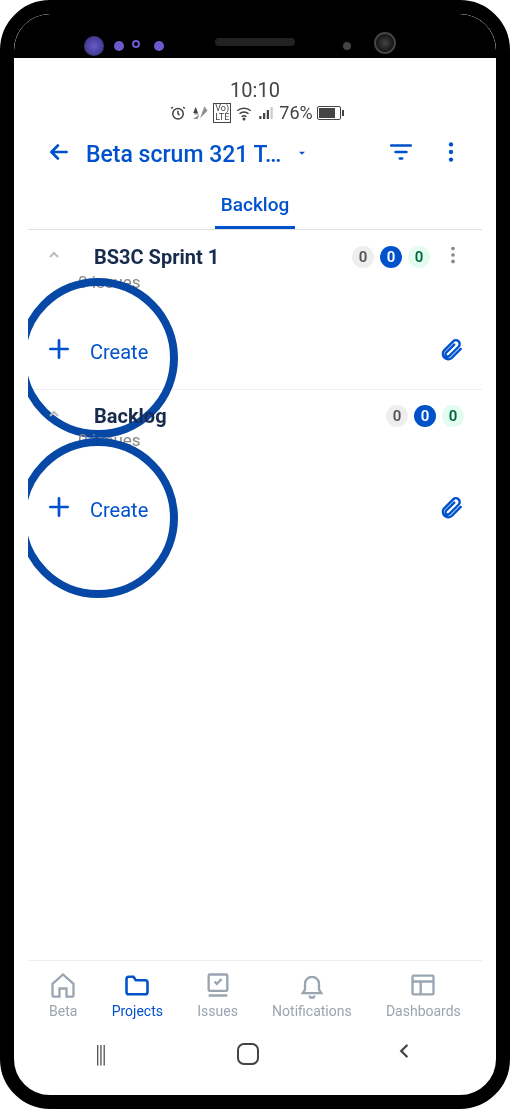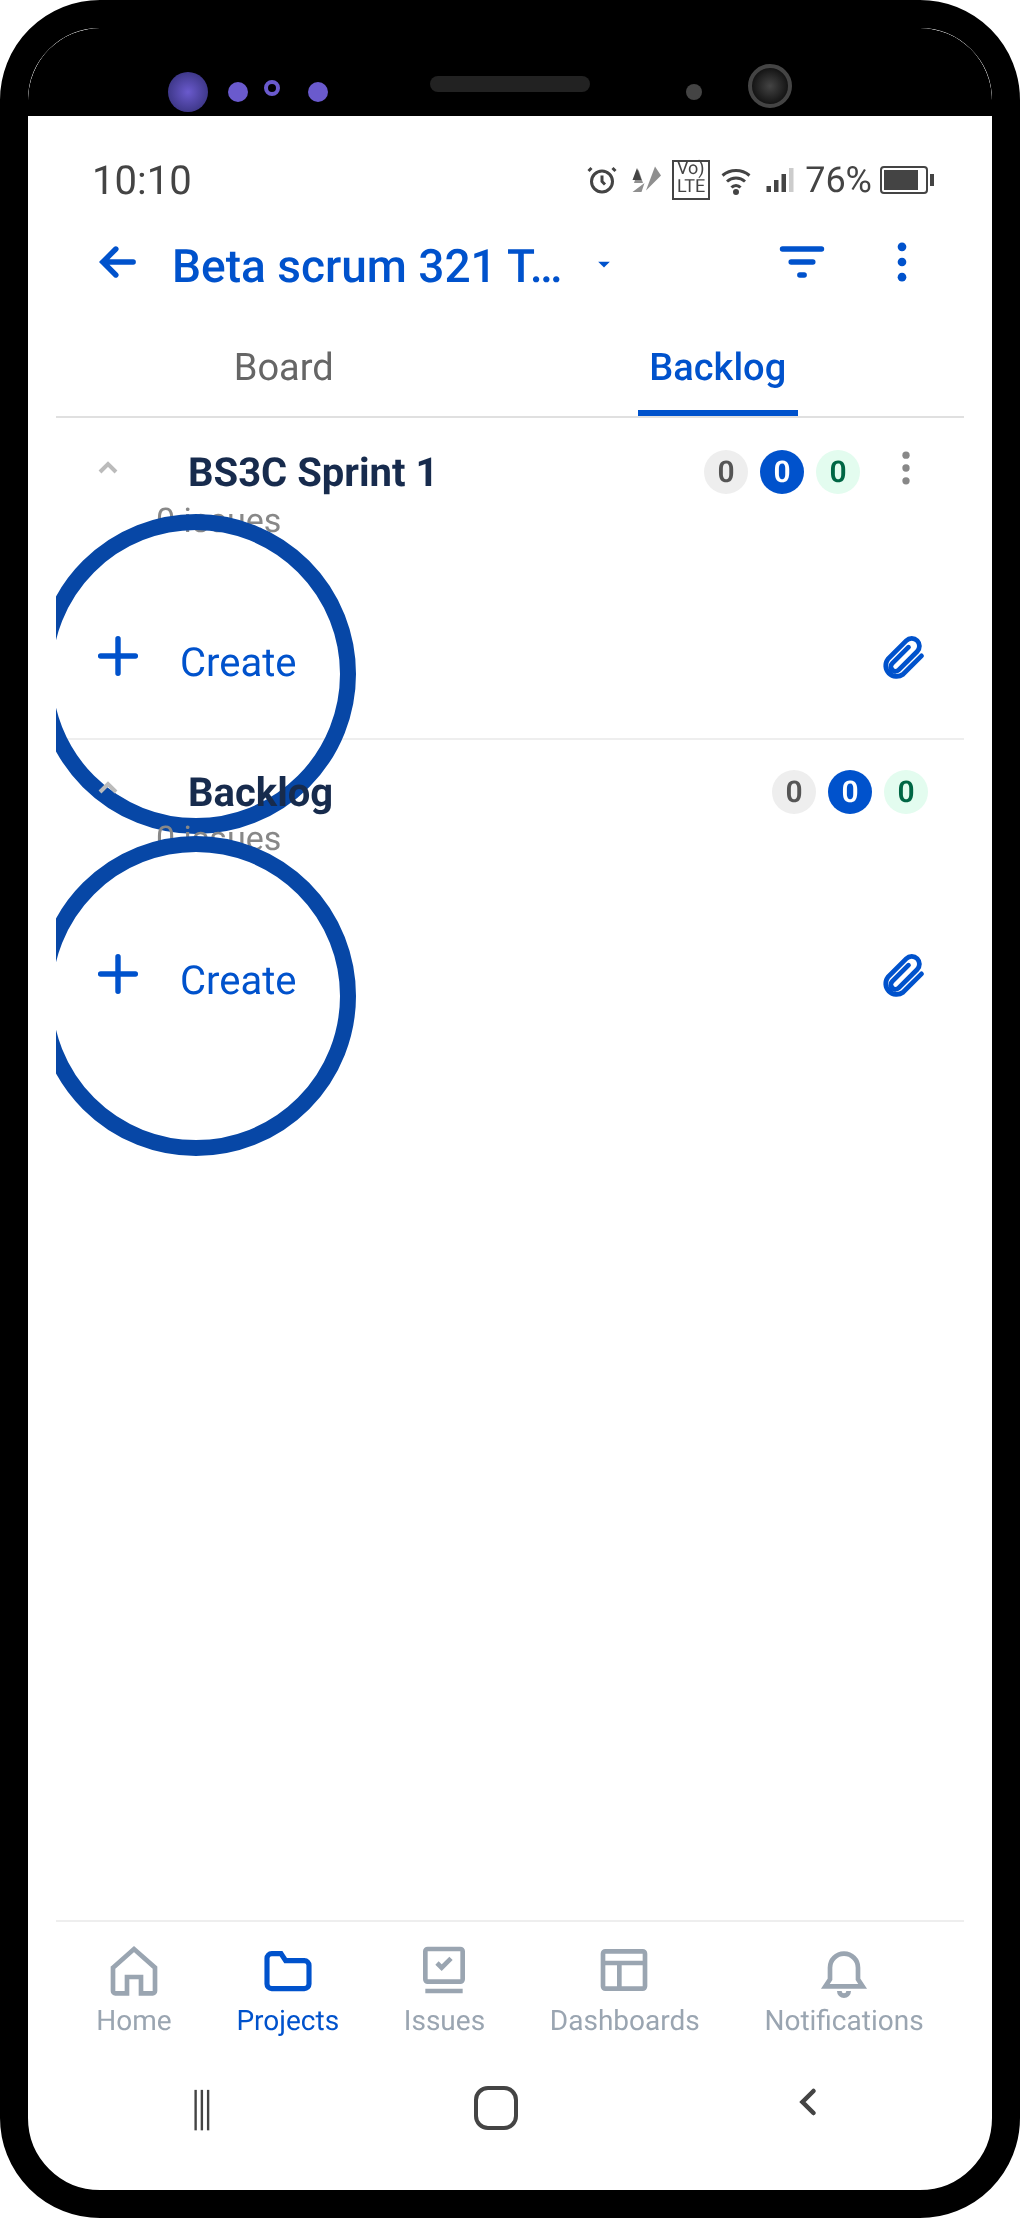--- a/index.html
+++ b/index.html
@@ -37,21 +37,21 @@
       position:absolute;
       top:58px; left:14px; right:14px; bottom:14px;
       background:#fff;
       border-radius: 0 0 36px 36px;
       overflow:hidden;
     }
 
     .status-bar{
       display:flex; align-items:center; justify-content:space-between;
       padding: 6px 18px 2px;
-      font-size:20px; color:#444;
+      font-size:20px; color:#444;flex-direction:column;
     }
     .status-left{font-weight:400;}
     .status-right{display:flex;align-items:center;gap:4px;font-size:14px;}
     .status-right svg{width:18px;height:18px;}
     .lte{font-size:9px;line-height:9px;border:1px solid #444;padding:0 1px;}
     .batt-txt{font-size:18px;}
     .battery-icon{width:24px;height:14px;border:1.5px solid #444;border-radius:2px;position:relative;display:inline-block;}
     .battery-icon::after{content:"";position:absolute;right:-4px;top:3px;width:2px;height:6px;background:#444;}
     .battery-fill{position:absolute;left:1px;top:1px;bottom:1px;width:75%;background:#444;}
 
@@ -198,21 +198,20 @@
       <span class="more-icon" style="margin-left:10px;">
         <svg width="26" height="26" viewBox="0 0 24 24" fill="#0052cc">
             <circle cx="12" cy="5" r="2"></circle>
             <circle cx="12" cy="12" r="2"></circle>
             <circle cx="12" cy="19" r="2"></circle>
           </svg>
       </span>
     </div>
 
     <div class="tabs">
-      <div class="tab">Board</div>
       <div class="tab active">Backlog</div>
     </div>
 
     <div class="section">
       <div class="section-header">
         <span class="collapse-caret">
           <svg width="16" height="16" viewBox="0 0 24 24" fill="none" stroke="#bbb" stroke-width="3">
               <path d="M6 15l6-6 6 6"></path>
             </svg>
         </span>
@@ -278,47 +277,47 @@
         </span>
       </div>
       <div class="highlight-circle" style="width:160px;height:160px;top:48px;left:-10px;"></div>
     </div>
 
     <div class="bottom-nav">
       <div class="nav-item">
         <svg viewBox="0 0 24 24" fill="none" stroke="currentColor" stroke-width="2">
             <path d="M3 11l9-8 9 8v10a1 1 0 01-1 1h-5v-7h-6v7H4a1 1 0 01-1-1z"></path>
           </svg>
-        <span>Home</span>
+        <span>Beta</span>
       </div>
       <div class="nav-item active">
         <svg viewBox="0 0 24 24" fill="none" stroke="currentColor" stroke-width="2.2">
             <path d="M3 7a2 2 0 012-2h4l2 3h8a2 2 0 012 2v8a2 2 0 01-2 2H5a2 2 0 01-2-2z"></path>
           </svg>
         <span>Projects</span>
       </div>
       <div class="nav-item">
         <svg viewBox="0 0 24 24" fill="none" stroke="currentColor" stroke-width="2">
             <rect x="4" y="3" width="16" height="14" rx="1"></rect>
             <path d="M9 9l2 2 4-4M4 21h16"></path>
           </svg>
         <span>Issues</span>
       </div>
       <div class="nav-item">
         <svg viewBox="0 0 24 24" fill="none" stroke="currentColor" stroke-width="2">
+            <path d="M18 16v-5a6 6 0 10-12 0v5l-2 3h16zM10 21a2 2 0 004 0"></path>
+          </svg>
+        <span>Notifications</span>
+      </div>
+      <div class="nav-item">
+        <svg viewBox="0 0 24 24" fill="none" stroke="currentColor" stroke-width="2">
             <rect x="3" y="4" width="18" height="16" rx="1"></rect>
             <path d="M3 9h18M10 9v11"></path>
           </svg>
         <span>Dashboards</span>
-      </div>
-      <div class="nav-item">
-        <svg viewBox="0 0 24 24" fill="none" stroke="currentColor" stroke-width="2">
-            <path d="M18 16v-5a6 6 0 10-12 0v5l-2 3h16zM10 21a2 2 0 004 0"></path>
-          </svg>
-        <span>Notifications</span>
       </div>
     </div>
 
     <div class="android-nav">
       <div class="recent">| | |</div>
       <div>
           <div class="home-btn"></div>
         </div>
       <div class="back-btn">
         <svg viewBox="0 0 24 24" fill="none" stroke="#444" stroke-width="2.5" stroke-linecap="round">

